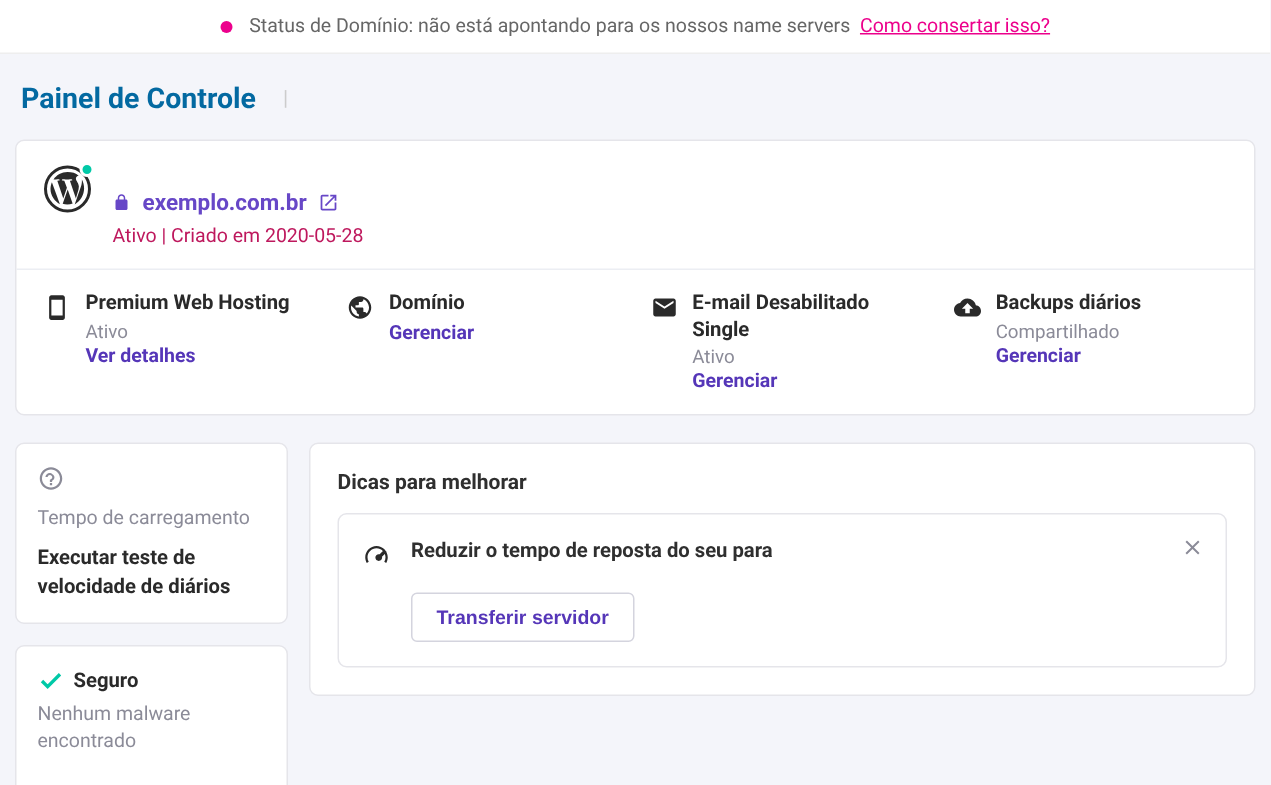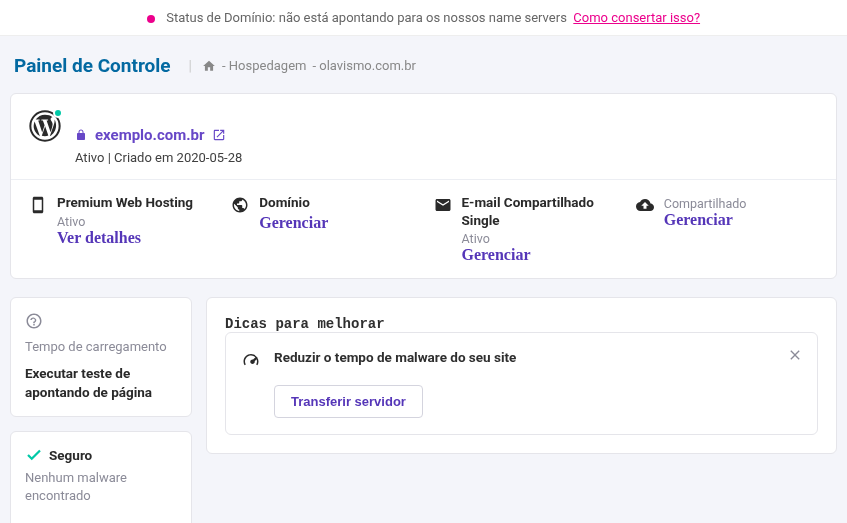--- a/index.html
+++ b/index.html
@@ -19,50 +19,50 @@
     .site-card { background: #fff; border: 1px solid #e5e5ea; border-radius: 6px; margin: 0 10px 18px; }
     .site-header { display: flex; align-items: flex-start; gap: 14px; padding: 16px 18px 14px; border-bottom: 1px solid #eceef3; }
     .wp-logo { width: 32px; height: 32px; position: relative; }
     .wp-logo svg { width: 32px; height: 32px; }
     .wp-logo .dot { position: absolute; top: -2px; right: -2px; width: 10px; height: 10px; border-radius: 50%; background: #00c9a7; border: 2px solid #fff; }
     .site-info { flex: 1; margin-top: 16px; }
     .site-name { display: flex; align-items: center; gap: 8px; margin-bottom: 6px; }
     .lock-icon { width: 12px; height: 14px; fill: #6747c7; }
     .site-name .domain { color: #6747c7; font-weight: 700; font-size: 15px; }
     .ext-icon { width: 14px; height: 14px; fill: #6747c7; cursor: pointer; }
-    .site-meta { color: #404040; font-size: 13px; }
+    .site-meta { color: #be185d; font-size: 13px; }
     
     .services { display: flex; padding: 14px 8px; }
     .service { flex: 1; padding: 0 10px; display: flex; gap: 10px; align-items: flex-start; justify-content: center; }
     .service-icon { width: 18px; height: 18px; flex-shrink: 0; margin-top: 2px; }
     .service-body { flex: 1; }
     .service-title { font-weight: 700; font-size: 13.5px; color: #2a2a2a; line-height: 1.3; }
     .service-status { color: #8b8b98; font-size: 12.5px; margin-top: 2px; }
-    .service-action { color: #5536b8; font-weight: 700; font-size: 16px; cursor: pointer; display: inline-block; font-family: Liberation Serif, serif; }
+    .service-action { color: #5536b8; font-weight: 700; font-size: 13px; cursor: pointer; display: inline-block; }
     
     .lower { display: flex; gap: 14px; padding: 0 10px; align-items: flex-start; }
     .left-col { width: 182px; display: flex; flex-direction: column; gap: 14px; }
     .right-col { flex: 1; }
     
     .info-box { background: #fff; border: 1px solid #e5e5ea; border-radius: 6px; padding: 14px; }
     .info-icon { width: 18px; height: 18px; fill: #8b8b98; margin-bottom: 6px; }
     .check-icon { width: 18px; height: 18px; margin-bottom: 6px; }
     .info-label { color: #8b8b98; font-size: 13px; margin-bottom: 10px; }
     .info-title { font-weight: 700; font-size: 13.5px; color: #2a2a2a; line-height: 1.4; }
     .info-title.inline { display: inline-flex; align-items: center; gap: 6px; margin-bottom: 4px; text-align: right; }
     .info-sub { color: #8b8b98; font-size: 13px; line-height: 1.4; margin-bottom: 26px; }
     .info-action { color: #5536b8; font-weight: 700; font-size: 13px; cursor: pointer; display: inline-block; line-height: 1.4; }
     
     .action-row { display: flex; gap: 14px; margin-bottom: 18px; }
     .action-card { flex: 1; background: #fff; border: 1px solid #e5e5ea; border-radius: 6px; padding: 16px 14px; display: flex; align-items: center; gap: 12px; cursor: pointer; }
     .action-card .icon { width: 18px; height: 18px; flex-shrink: 0; }
     .action-card .label { font-weight: 700; font-size: 13.5px; line-height: 1.3; }
     
     .tips-panel { background: #fff; border: 1px solid #e5e5ea; border-radius: 6px; padding: 18px; }
-    .tips-title { font-weight: 700; font-size: 14px; margin-bottom: 0; font-family: Liberation Mono, monospace; }
+    .tips-title { font-weight: 700; font-size: 14px; margin-bottom: 12px; }
     .tip-card { border: 1px solid #e5e5ea; border-radius: 6px; padding: 16px; display: flex; gap: 14px; position: relative; }
     .tip-icon { width: 18px; height: 18px; flex-shrink: 0; margin-top: 2px; }
     .tip-body { flex: 1; }
     .tip-title { font-weight: 700; font-size: 13.5px; margin-bottom: 6px; }
     .tip-desc { color: #8b8b98; font-size: 13px; line-height: 1.4; }
     .tip-link { color: #5536b8; font-weight: 700; cursor: pointer; }
     .tip-close { position: absolute; top: 14px; right: 14px; cursor: pointer; width: 16px; height: 16px; fill: #8b8b98; }
     .tip-btn { margin-top: 14px; border: 1px solid #d4d4de; background: #fff; color: #5536b8; font-weight: 700; font-size: 13px; padding: 8px 16px; border-radius: 4px; cursor: pointer; }
   </style>
 </head>
@@ -70,27 +70,20 @@
 
 <div class="status-bar">
   <span class="status-dot"></span>
   <span class="text">Status de Domínio: não está apontando para os nossos name servers</span>
   &nbsp;<span class="link">Como consertar isso?</span>
 </div>
 
 <div class="header">
   <h1>Painel de Controle</h1>
   <span class="divider">|</span>
-  <div class="breadcrumb">
-    <svg class="home-icon" viewBox="0 0 24 24">
-        <path d="M10 20v-6h4v6h5v-8h3L12 3 2 12h3v8z"></path>
-      </svg>
-    <span>- Hospedagem</span>
-    <span>- olavismo.com.br</span>
-  </div>
 </div>
 
 <div class="site-card">
   <div class="site-header">
     <div class="wp-logo">
       <svg viewBox="0 0 24 24">
           <circle cx="12" cy="12" r="11" fill="#fff" stroke="#2a2a2a" stroke-width="1.5"></circle>
           <path fill="#2a2a2a" d="M3.5 12c0-1.2.3-2.4.7-3.4l4 11C5.7 18.2 3.5 15.4 3.5 12zm14.2-1c0-1-.4-1.8-.7-2.3-.4-.7-.8-1.2-.8-1.9 0-.7.6-1.4 1.3-1.4h.1C16.2 4 14.2 3.5 12 3.5c-2.9 0-5.5 1.5-7 3.7h.5c.9 0 2.2-.1 2.2-.1.5 0 .5.7.1.7 0 0-.4.1-.9.1l3 8.9 1.8-5.4-1.3-3.5c-.4 0-.9-.1-.9-.1-.5 0-.4-.7.1-.7 0 0 1.4.1 2.2.1.9 0 2.2-.1 2.2-.1.5 0 .5.7.1.7 0 0-.4.1-.9.1l3 8.8.8-2.7c.4-1.1.6-2 .6-2.7zm-5.6 1.2l-2.5 7.2c.7.2 1.5.3 2.3.3 1 0 1.9-.2 2.7-.5l-.1-.1-2.4-6.9zm7.1-4.7v.5c0 1-.2 2.1-.7 3.4l-2.9 8.3c2.8-1.6 4.7-4.6 4.7-8.1 0-1.6-.4-3.1-1.1-4.4z"></path>
         </svg>
       <span class="dot"></span>
@@ -128,45 +121,46 @@
         <div class="service-title">Domínio</div>
         <div class="service-status"></div>
         <div class="service-action">Gerenciar</div>
       </div>
     </div>
     <div class="service">
       <svg class="service-icon" viewBox="0 0 24 24" fill="#2a2a2a">
           <path d="M20 4H4c-1.1 0-2 .9-2 2v12c0 1.1.9 2 2 2h16c1.1 0 2-.9 2-2V6c0-1.1-.9-2-2-2zm0 4l-8 5-8-5V6l8 5 8-5v2z"></path>
         </svg>
       <div class="service-body">
-        <div class="service-title">E-mail Compartilhado Single</div>
+        <div class="service-title">E-mail Desabilitado Single</div>
         <div class="service-status">Ativo</div>
         <div class="service-action">Gerenciar</div>
       </div>
     </div>
     <div class="service">
       <svg class="service-icon" viewBox="0 0 24 24" fill="#2a2a2a">
           <path d="M19.4 10c-.7-3.4-3.7-6-7.4-6-2.9 0-5.4 1.6-6.6 4C2.3 8.4 0 10.9 0 14c0 3.3 2.7 6 6 6h13c2.8 0 5-2.2 5-5 0-2.6-2.1-4.8-4.6-5zM14 13v4h-4v-4H7l5-5 5 5h-3z"></path>
         </svg>
       <div class="service-body">
+        <div class="service-title">Backups diários</div>
         <div class="service-status">Compartilhado</div>
         <div class="service-action">Gerenciar</div>
       </div>
     </div>
   </div>
 </div>
 
 <div class="lower">
   <div class="left-col">
     <div class="info-box">
       <svg class="info-icon" viewBox="0 0 24 24">
           <path d="M12 2C6.5 2 2 6.5 2 12s4.5 10 10 10 10-4.5 10-10S17.5 2 12 2zm0 18c-4.4 0-8-3.6-8-8s3.6-8 8-8 8 3.6 8 8-3.6 8-8 8zm-1-4h2v2h-2v-2zm2.1-7.7c.8.3 1.5 1 1.8 1.8.6 1.9-.5 3.4-1.9 4V15h-2v-2c1.4 0 2.5-1.3 2-2.7-.2-.6-.7-1.1-1.3-1.3-1.3-.4-2.5.5-2.7 1.7H7c.2-2.1 2.1-3.7 4.2-3.5.6.1 1.3.3 1.9.8z" fill="#8b8b98"></path>
         </svg>
       <div class="info-label">Tempo de carregamento</div>
-      <div class="info-title" style="cursor:pointer">Executar teste de apontando de página</div>
+      <div class="info-title" style="cursor:pointer">Executar teste de velocidade de diários</div>
     </div>
     <div class="info-box">
       <div class="info-title inline">
         <svg class="check-icon" viewBox="0 0 24 24" style="margin-bottom:0">
             <path fill="none" stroke="#00c9a7" stroke-width="3" d="M4 12l5 5L20 6"></path>
           </svg>
         <span>Seguro</span>
       </div>
       <div class="info-sub">Nenhum malware encontrado</div>
       <div class="info-action">Ver ferramenta de detecção de malware</div>
@@ -175,21 +169,21 @@
 
   <div class="right-col">
 
     <div class="tips-panel">
       <div class="tips-title">Dicas para melhorar</div>
       <div class="tip-card">
         <svg class="tip-icon" viewBox="0 0 24 24" fill="#2a2a2a">
             <path d="M20.4 8.6l-1.4-1.4-4.2 4.2c-.3-.1-.5-.1-.8-.1-1.7 0-3 1.3-3 3s1.3 3 3 3 3-1.3 3-3c0-.3 0-.5-.1-.8l4.2-4.2zM12 4C6.5 4 2 8.5 2 14c0 1.9.5 3.6 1.4 5.1l1.7-1c-.7-1.2-1.1-2.6-1.1-4.1 0-4.4 3.6-8 8-8s8 3.6 8 8c0 1.5-.4 2.9-1.1 4.1l1.7 1c.9-1.5 1.4-3.2 1.4-5.1 0-5.5-4.5-10-10-10z"></path>
           </svg>
         <div class="tip-body">
-          <div class="tip-title">Reduzir o tempo de malware do seu site</div>
+          <div class="tip-title">Reduzir o tempo de reposta do seu para</div>
           <button class="tip-btn">Transferir servidor</button>
         </div>
         <svg class="tip-close" viewBox="0 0 24 24">
             <path d="M19 6.4L17.6 5 12 10.6 6.4 5 5 6.4 10.6 12 5 17.6 6.4 19 12 13.4 17.6 19 19 17.6 13.4 12z"></path>
           </svg>
       </div>
     </div>
   </div>
 </div>
 

